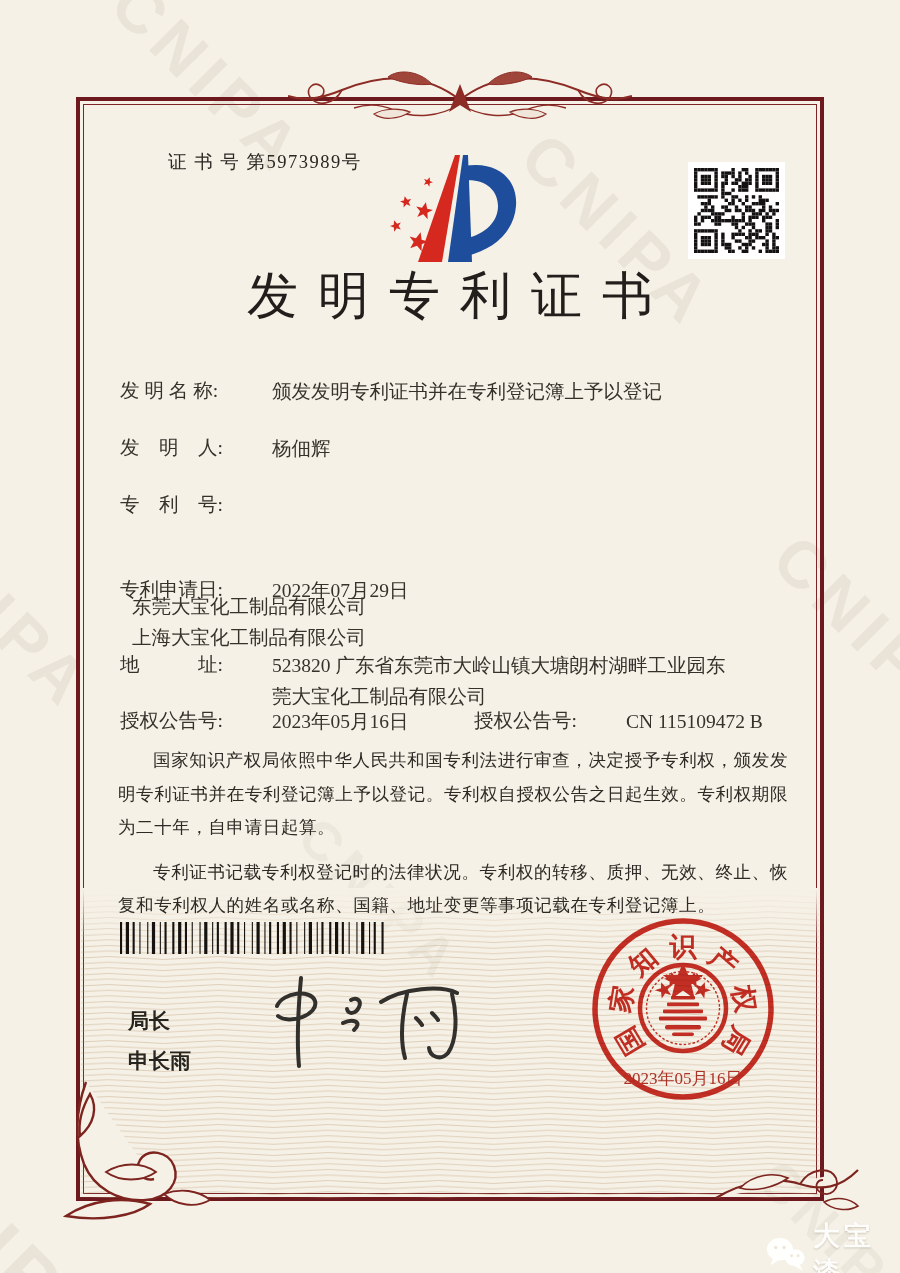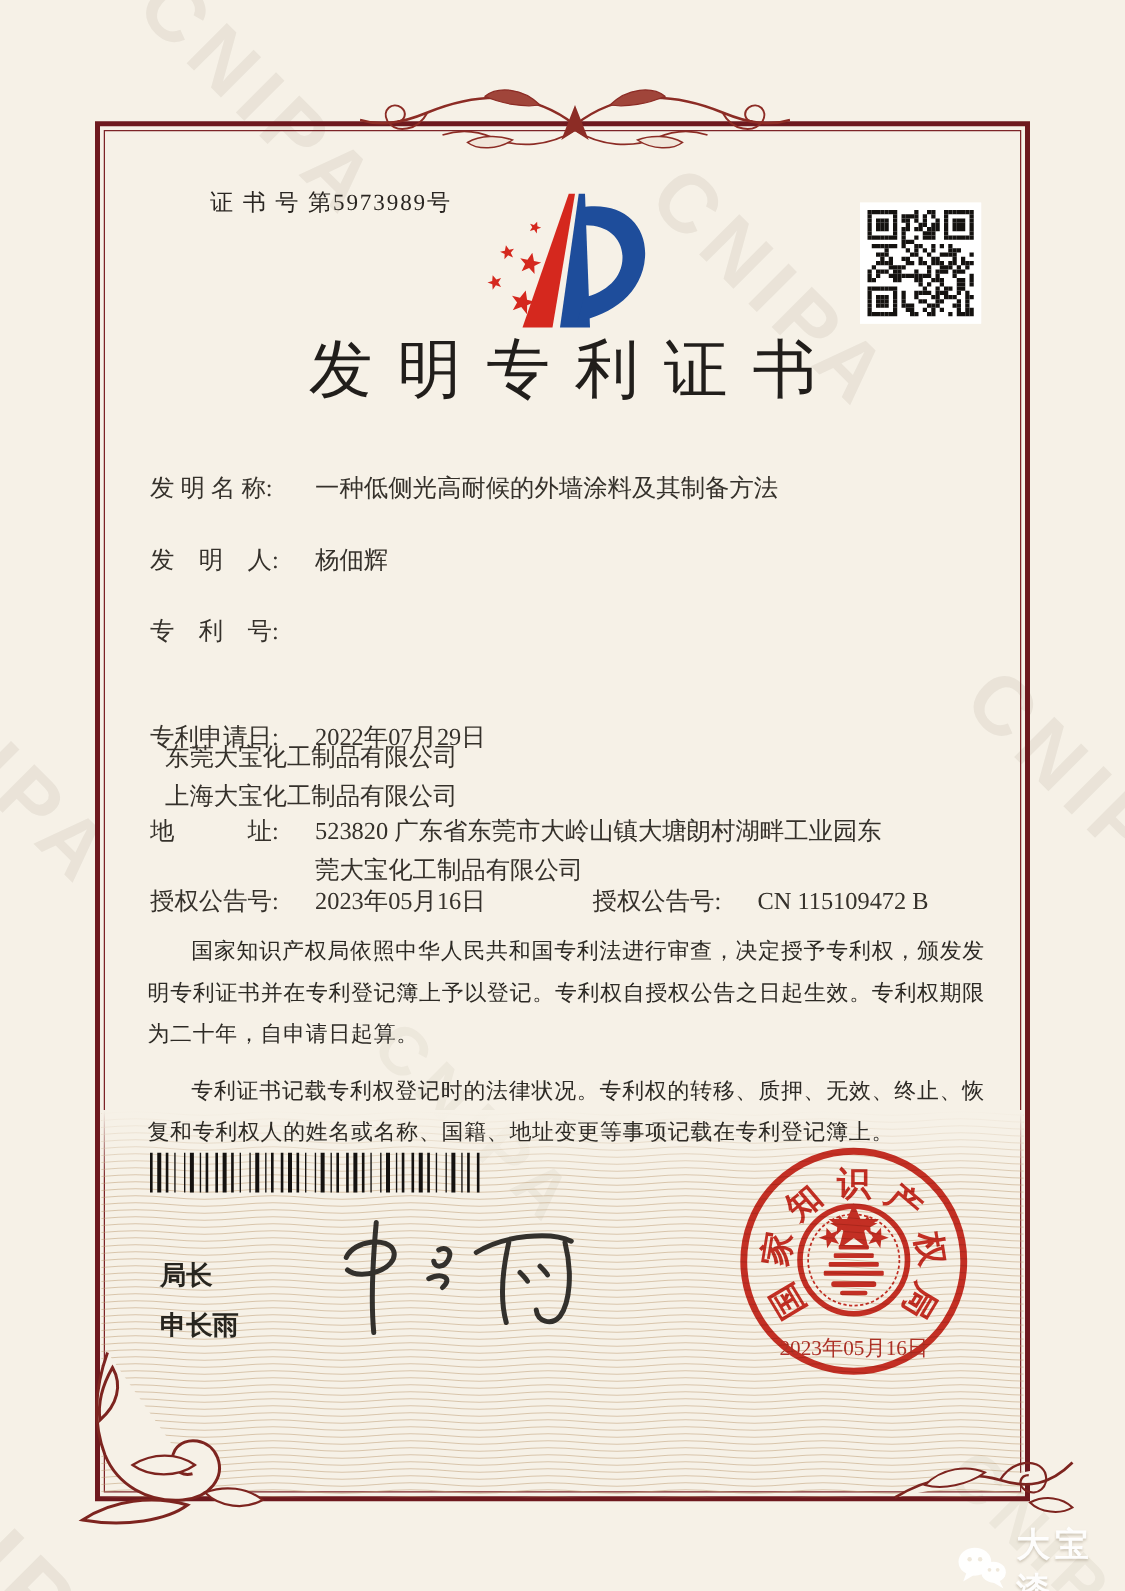--- a/index.html
+++ b/index.html
@@ -21,21 +21,21 @@
   .waves{position:absolute;left:81px;top:888px;width:738px;height:310px;}
   
   .cert-no{position:absolute;left:120px;top:149px;font-size:18.5px;letter-spacing:1.5px;color:#2a2622;margin-left:48px;}
   .logo{position:absolute;left:372px;top:150px;}
   .qr{position:absolute;left:688px;top:162px;background:#fff;}
   .title{
     position:absolute;left:0;right:0;top:262px;text-align:center;
     font-size:51px;font-weight:normal;letter-spacing:20px;text-indent:20px;color:#211e1b;
   }
   
-  .row{position:absolute;left:120px;display:flex;font-size:19.5px;color:#35312b;}
+  .row{position:absolute;left:120px;display:flex;font-size:19.5px;color:#35312b;gap:20px;}
   .row .lbl{width:120px;white-space:pre;flex:0 0 auto;}
   .row .val{margin-left:12px;white-space:pre-line;line-height:30.5px;}
   
   .paras{position:absolute;left:118px;width:670px;top:744px;font-size:17.5px;line-height:33.5px;color:#2d2a25;text-align:justify;letter-spacing:0.6px;}
   .paras p{margin:0 0 11px 0;text-indent:2em;}
   
   .barcode{position:absolute;left:120px;top:922px;}
   .director{position:absolute;left:128px;top:1001px;font-family:"Liberation Sans",sans-serif;font-size:21px;color:#27251f;line-height:40px;font-weight:bold;}
   .signature{position:absolute;left:255px;top:970px;}
   .seal{position:absolute;left:586px;top:912px;mix-blend-mode:multiply;opacity:.95;}
@@ -444,21 +444,21 @@
       <rect x="26.4" y="80.8" width="3.4" height="3.4"></rect>
       <rect x="26.4" y="84.2" width="3.4" height="3.4"></rect>
       <rect x="26.4" y="87.6" width="3.4" height="3.4"></rect>
     </g>
   </svg>
 
 <div class="title">发明专利证书</div>
 
 <div class="row" style="top:377px">
   <span class="lbl">发 明 名 称:</span>
-  <span class="val">一种低侧光高耐候的外墙涂料及其制备方法</span>
+  <span class="val">颁发发明专利证书并在专利登记簿上予以登记</span>
 </div>
 <div class="row" style="top:434px">
   <span class="lbl">发　明　人:</span>
   <span class="val">杨佃辉</span>
 </div>
 <div class="row" style="top:491px">
   <span class="lbl">专　利　号:</span>
 </div>
 <div class="row" style="top:576px">
   <span class="lbl">专利申请日:</span>

